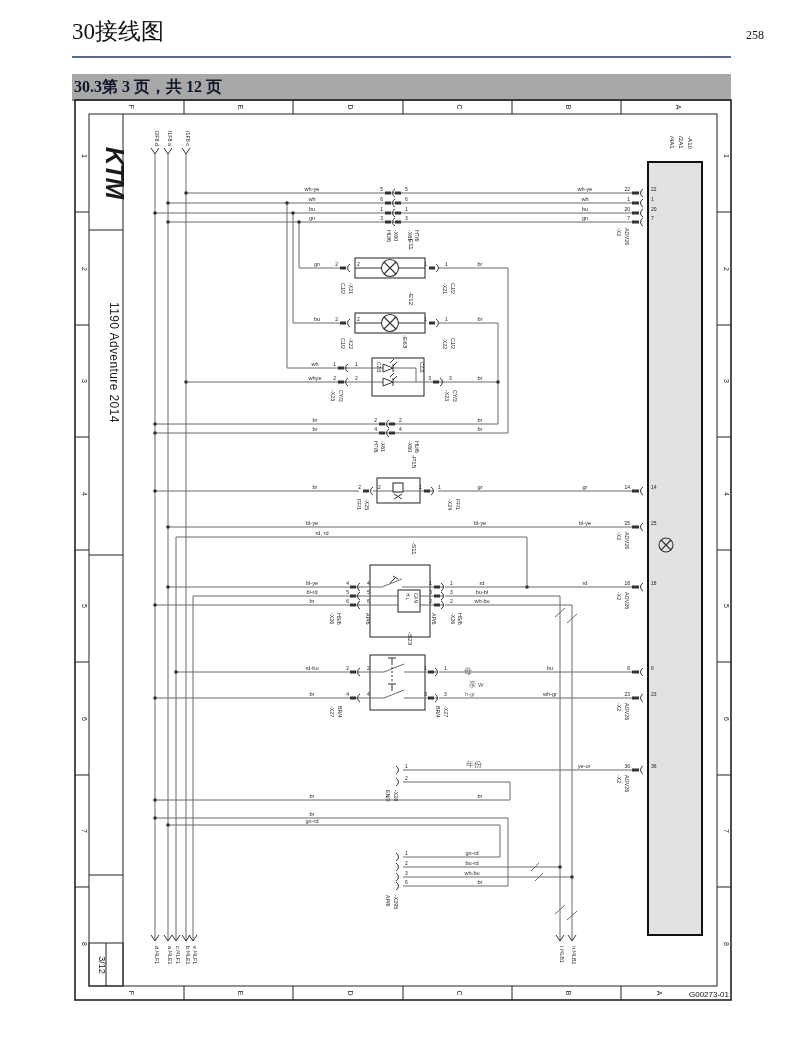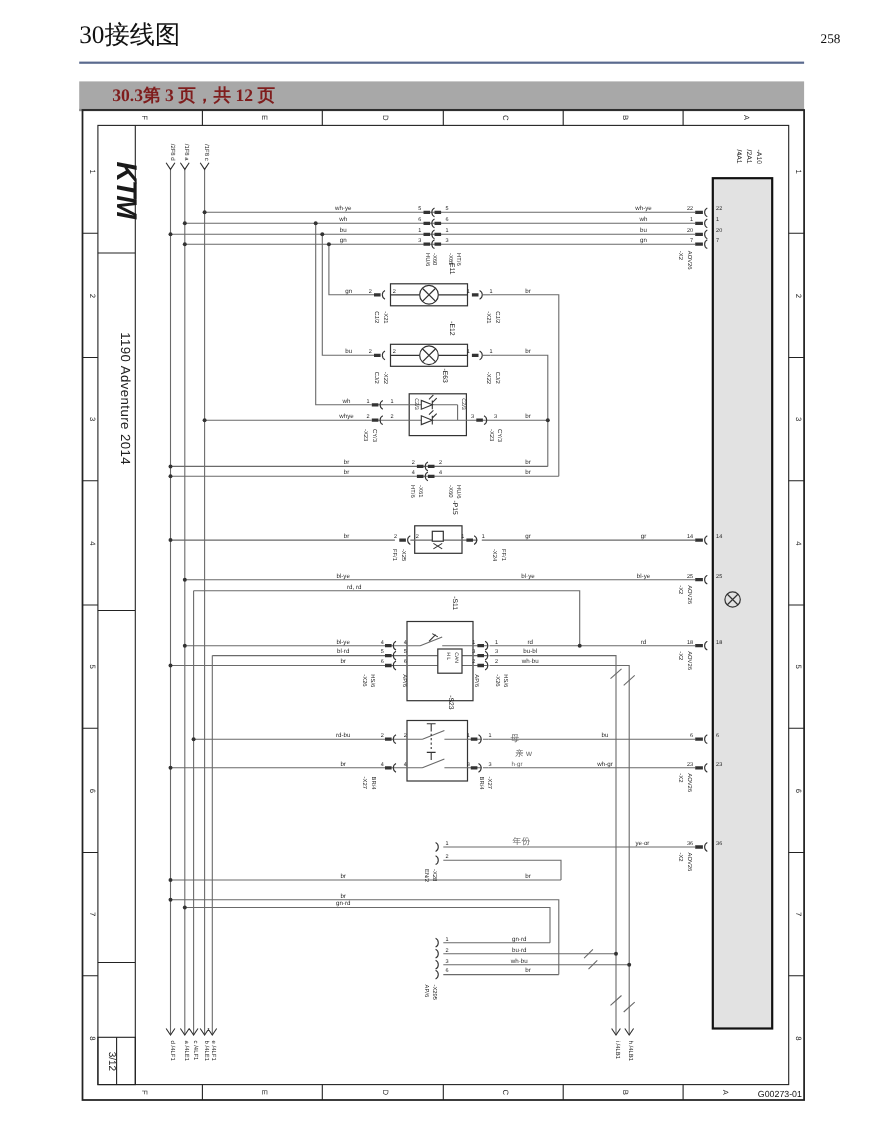--- a/index.html
+++ b/index.html
@@ -1,21 +1,21 @@
 <!DOCTYPE html>
 <html><head>
 <meta charset="utf-8">
 <style>
   html,body{margin:0;padding:0;background:#ffffff;}
   .page{position:relative;width:801px;height:1041px;background:#fff;font-family:"Liberation Sans",sans-serif;overflow:hidden;padding-left:31px;}
   .hdr-title{position:absolute;left:72px;top:16px;font-family:"Liberation Serif",serif;font-size:23px;color:#111;}
   .hdr-page{position:absolute;right:68px;top:28px;font-family:"Liberation Serif",serif;font-size:12px;font-weight:normal;color:#111;}
   .hdr-rule{position:absolute;left:72px;top:56px;width:659px;height:2px;background:#5a6a8e;}
   .sec-bar{position:absolute;left:72px;top:74px;width:659px;height:25px;background:#a8a8a8;border-bottom:2px solid #8a8a8a;}
-  .sec-bar span{display:block;font-family:"Liberation Serif",serif;font-size:16px;font-weight:bold;color:#7f1d1d;padding:3px 0 0 2px;margin-left:28px;}
+  .sec-bar span{display:block;font-family:"Liberation Serif",serif;font-size:16px;font-weight:bold;color:#0f172a;padding:3px 0 0 2px;}
   svg{position:absolute;left:72px;top:96px;}
   svg text{font-family:"Liberation Sans",sans-serif;fill:#1a1a1a;}
   .t-wire{font-size:5.6px;fill:#2a2a2a;}
   .t-pin{font-size:5px;fill:#222;}
   .t-conn{font-size:5.3px;fill:#222;}
   .t-comp{font-size:6.2px;fill:#111;}
   .t-grid{font-size:7px;fill:#222;}
   .t-ref{font-size:5.4px;fill:#222;}
   .t-cn{font-size:8px;fill:#666;}
   .t-doc{font-size:8px;fill:#111;}

